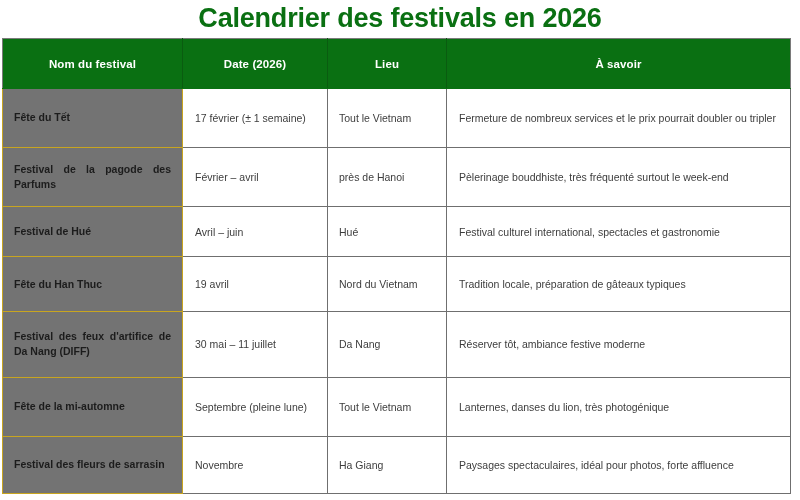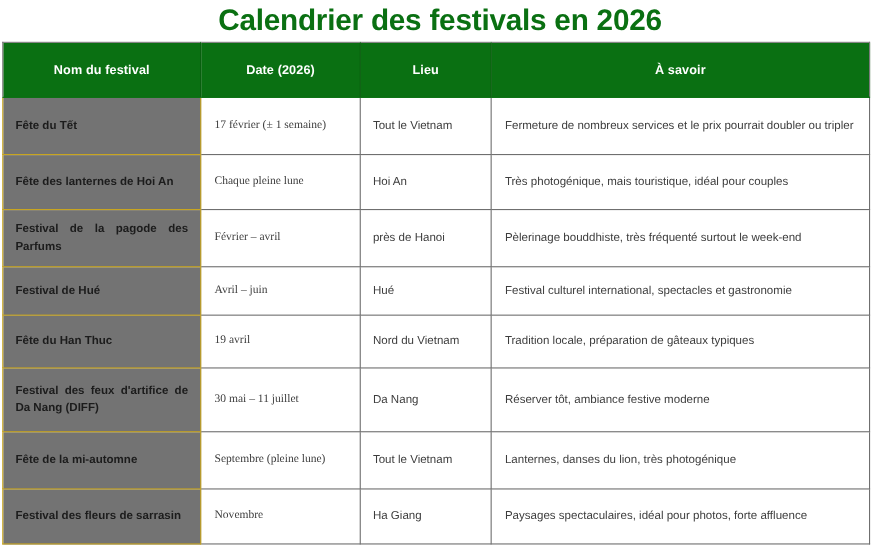--- a/index.html
+++ b/index.html
@@ -98,21 +98,21 @@
     text-align: justify;
     text-align-last: left;
     padding: 6px 11px;
     border-color: #c8a520;
     border-left: 1px solid #c8a520;
     line-height: 1.45;
   }
 
   tbody tr.row-tall td.name-cell { text-align: justify; }
 
-  tbody td.date-cell  { padding-left: 12px; font-family: Liberation Serif, serif; }
+  tbody td.date-cell  { padding-left: 12px; }
   tbody td.place-cell { padding-left: 11px; }
   tbody td.info-cell  { padding-left: 12px; }
 
   
   tr.r0 { height: 52px; }
   tr.r1 { height: 50px; }
   tr.r2 { height: 52px; }
   tr.r3 { height: 44px; }
   tr.r4 { height: 48px; margin-left: 11px; }
   tr.r5 { height: 58px; }
@@ -141,26 +141,20 @@
           <th>Lieu</th>
           <th>À savoir</th>
         </tr>
       </thead>
       <tbody>
         <tr class="r0">
           <td class="name-cell">Fête du Tết</td>
           <td class="date-cell">17 février (± 1 semaine)</td>
           <td class="place-cell">Tout le Vietnam</td>
           <td class="info-cell">Fermeture de nombreux services et le prix pourrait doubler ou tripler</td>
-        </tr>
-        <tr class="r1">
-          <td class="name-cell">Fête des lanternes de Hoi An</td>
-          <td class="date-cell">Chaque pleine lune</td>
-          <td class="place-cell">Hoi An</td>
-          <td class="info-cell">Très photogénique, mais touristique, idéal pour couples</td>
         </tr>
         <tr class="r2 row-tall">
           <td class="name-cell">Festival de la pagode des Parfums</td>
           <td class="date-cell">Février – avril</td>
           <td class="place-cell">près de Hanoi</td>
           <td class="info-cell">Pèlerinage bouddhiste, très fréquenté surtout le week-end</td>
         </tr>
         <tr class="r3">
           <td class="name-cell">Festival de Hué</td>
           <td class="date-cell">Avril – juin</td>

